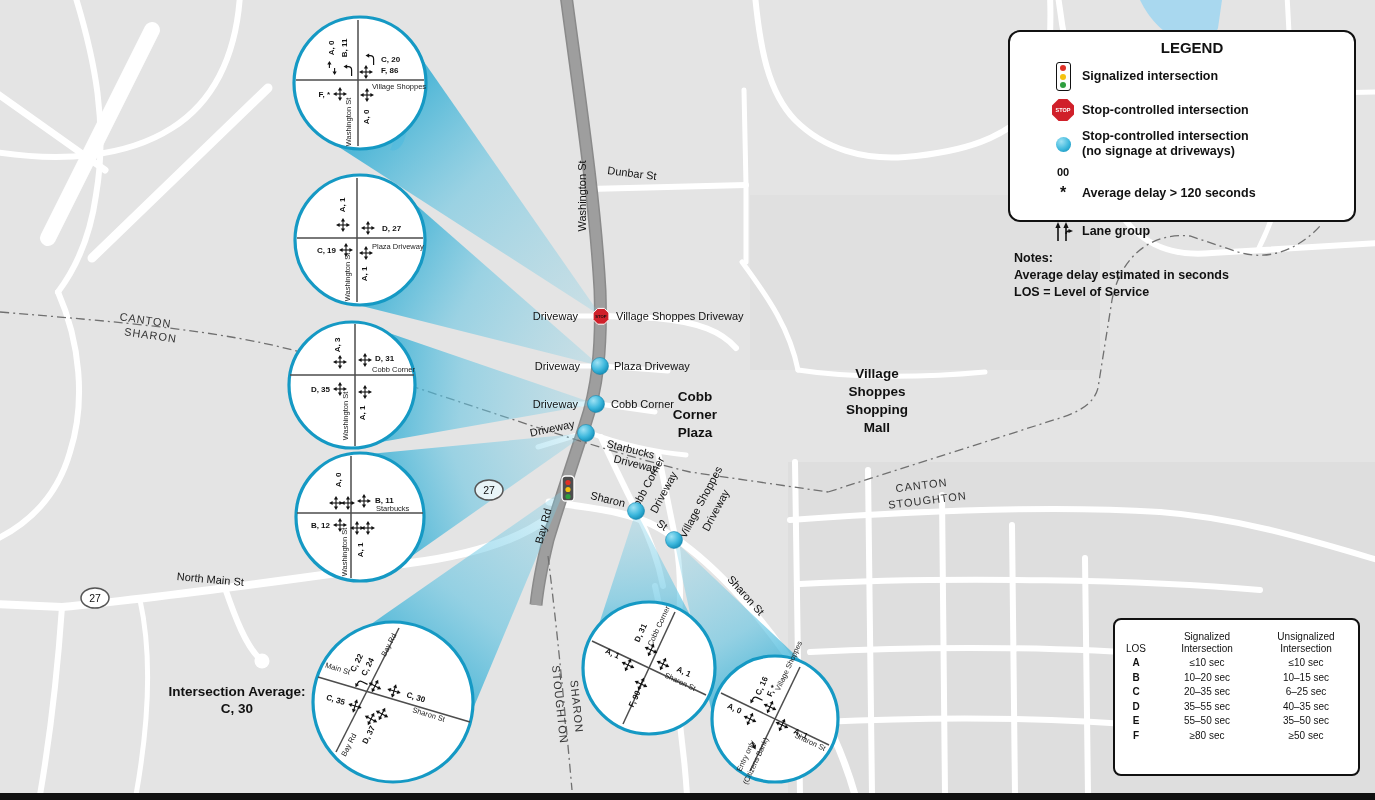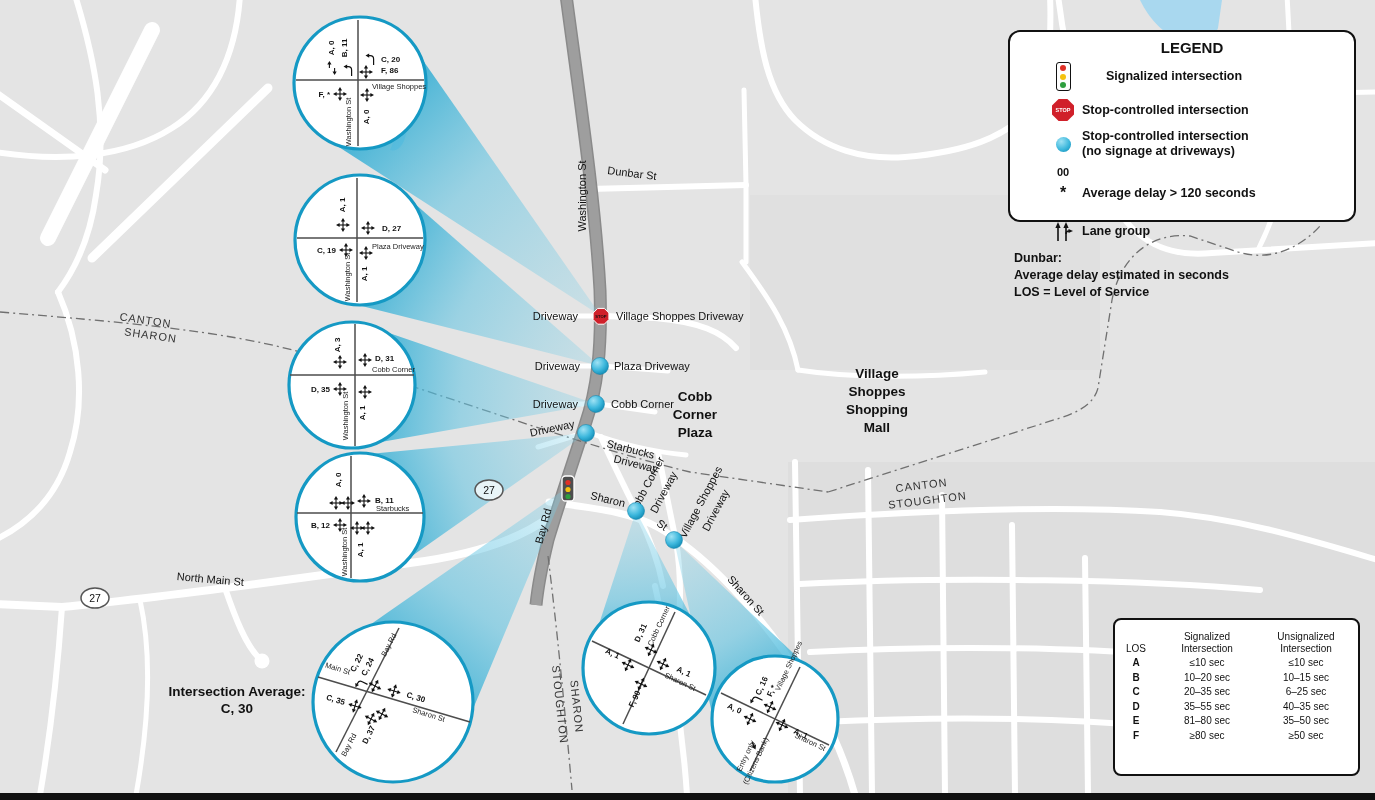--- a/index.html
+++ b/index.html
@@ -390,21 +390,21 @@
     <text class="street" x="748" y="757" transform="rotate(-65,748,757)" text-anchor="middle">Entry only</text>
     <text class="street" x="758" y="762" transform="rotate(-65,758,762)" text-anchor="middle">(Citizens Bank)</text>
     <text class="street" x="809" y="744" transform="rotate(25,809,744)" text-anchor="middle">Sharon St</text>
   </g>
 
   <rect x="0" y="793" width="1375" height="7" fill="#111"></rect>
 </svg>
 
 <div class="panel legend">
   <div class="legend-title">LEGEND</div>
-  <div class="lrow" style="margin-top:6px;gap:24px;">
+  <div class="lrow" style="margin-top:6px;">
     <span class="lico">
           <span class="tl">
             <i class="red"></i>
             <i class="yel"></i>
             <i class="grn"></i>
           </span>
         </span>
     <span class="ltxt">Signalized intersection</span>
   </div>
   <div class="lrow" style="margin-top:8px;">
@@ -436,21 +436,21 @@
             <path d="M15,1 L12.4,7 H17.6 Z" fill="#111"></path>
         <path d="M15,13 Q15,10 18,10" stroke="#111" stroke-width="1.4" fill="none"></path>
             <path d="M22,10 L17.5,8 V12 Z" fill="#111"></path>
       </svg>
     </span>
     <span class="ltxt">Lane group</span>
   </div>
 </div>
 
 <div class="notes">
-  <div>Dunbar:</div>
+  <div>Notes:</div>
   <div>Average delay estimated in seconds</div>
   <div>LOS = Level of Service</div>
 </div>
 
 <div class="panel lospanel">
   <div class="los-grid">
     <div class="hdr" style="align-self:end;">LOS</div>
     <div class="hdr"><span>Signalized</span><br><span>Intersection</span></div>
     <div class="hdr"><span>Unsignalized</span><br><span>Intersection</span></div>
 
@@ -460,20 +460,20 @@
     <div class="letter">B</div>
     <div>10–20 sec</div>
     <div>10–15 sec</div>
     <div class="letter">C</div>
     <div>20–35 sec</div>
     <div>6–25 sec</div>
     <div class="letter">D</div>
     <div>35–55 sec</div>
     <div>40–35 sec</div>
     <div class="letter">E</div>
-    <div>81–80 sec</div>
+    <div>55–50 sec</div>
     <div>35–50 sec</div>
     <div class="letter">F</div>
     <div>≥80 sec</div>
     <div>≥50 sec</div>
   </div>
 </div>
 </div>
 
 </body></html>

